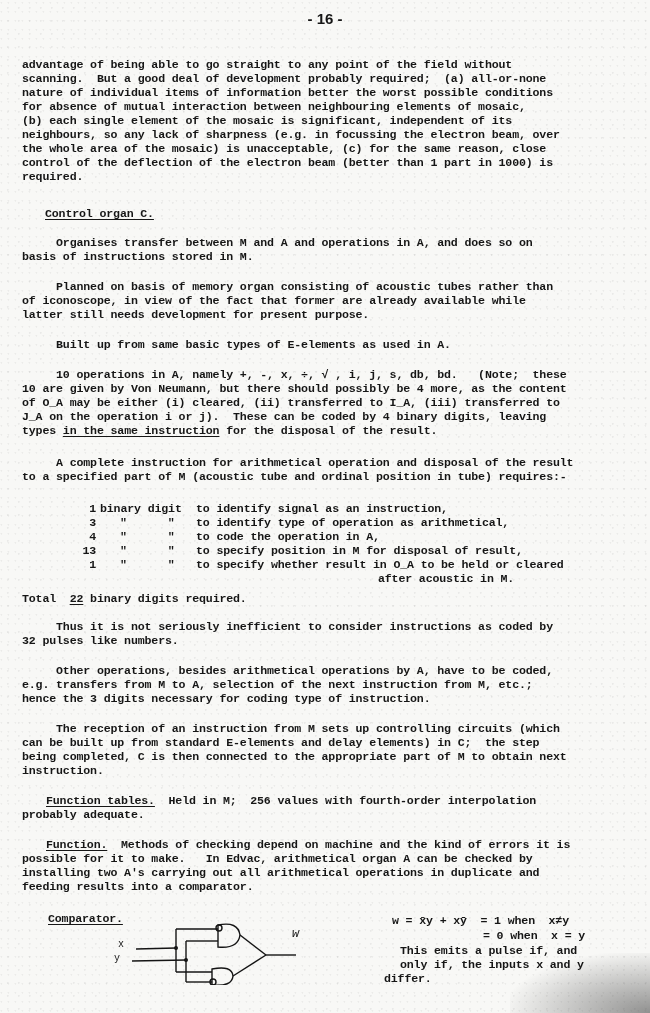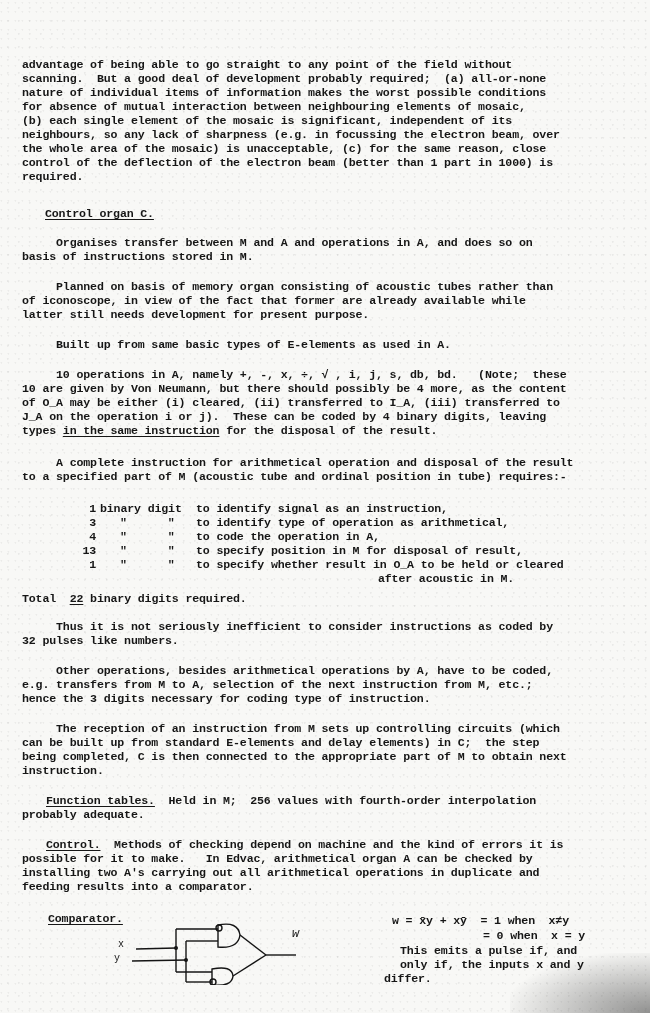--- a/index.html
+++ b/index.html
@@ -31,25 +31,26 @@
   }
   u { text-decoration:underline; text-underline-offset:2px; }
   svg { position:absolute; }
 </style>
 </head>
 <body>
 
 <div class="page">
   <div class="speckle-corner"></div>
 
+  <div class="pagenum">- 16 -</div>
 
   <div>
     <div class="line" style="left:22px;top:58px">advantage of being able to go straight to any point of the field without</div>
     <div class="line" style="left:22px;top:72px">scanning.  But a good deal of development probably required;  (a) all-or-none</div>
-    <div class="line" style="left:22px;top:86px">nature of individual items of information makes the worst possible conditions</div>
+    <div class="line" style="left:22px;top:86px">nature of individual items of information better the worst possible conditions</div>
     <div class="line" style="left:22px;top:100px">for absence of mutual interaction between neighbouring elements of mosaic,</div>
     <div class="line" style="left:22px;top:114px">(b) each single element of the mosaic is significant, independent of its</div>
     <div class="line" style="left:22px;top:128px">neighbours, so any lack of sharpness (e.g. in focussing the electron beam, over</div>
     <div class="line" style="left:22px;top:142px">the whole area of the mosaic) is unacceptable, (c) for the same reason, close</div>
     <div class="line" style="left:22px;top:156px">control of the deflection of the electron beam (better than 1 part in 1000) is</div>
     <div class="line" style="left:22px;top:170px">required.</div>
   </div>
 
   <div>
     <div class="line" style="left:45px;top:207px"><u>Control organ C.</u></div>
@@ -120,21 +121,21 @@
     <div class="line" style="left:22px;top:750px">being completed, C is then connected to the appropriate part of M to obtain next</div>
     <div class="line" style="left:22px;top:764px">instruction.</div>
   </div>
 
   <div>
     <div class="line" style="left:46px;top:794px"><u>Function tables.</u><span>  Held in M;  256 values with fourth-order interpolation</span></div>
     <div class="line" style="left:22px;top:808px">probably adequate.</div>
   </div>
 
   <div>
-    <div class="line" style="left:46px;top:838px"><u>Control.</u><span>  Methods of checking depend on machine and the kind of errors it is</span></div>
+    <div class="line" style="left:46px;top:838px"><u>Function.</u><span>  Methods of checking depend on machine and the kind of errors it is</span></div>
     <div class="line" style="left:22px;top:852px">possible for it to make.   In Edvac, arithmetical organ A can be checked by</div>
     <div class="line" style="left:22px;top:866px">installing two A's carrying out all arithmetical operations in duplicate and</div>
     <div class="line" style="left:22px;top:880px">feeding results into a comparator.</div>
   </div>
 
   <div>
     <div class="line" style="left:48px;top:912px"><u>Comparator.</u></div>
 
     <div class="line" style="left:118px;top:938px;font-size:10px;font-weight:normal">x</div>
     <div class="line" style="left:114px;top:952px;font-size:10px;font-weight:normal">y</div>

